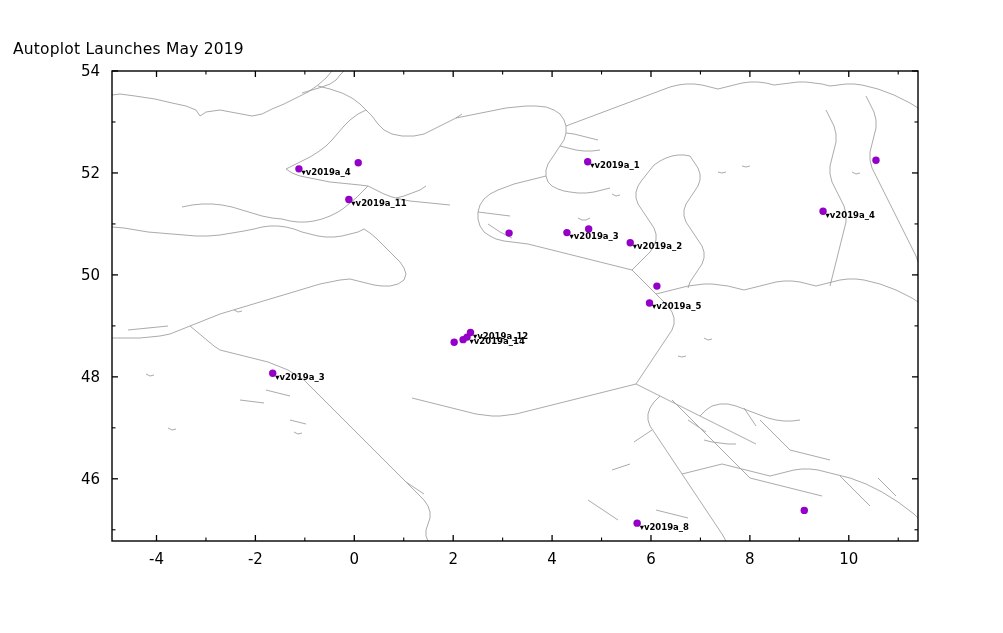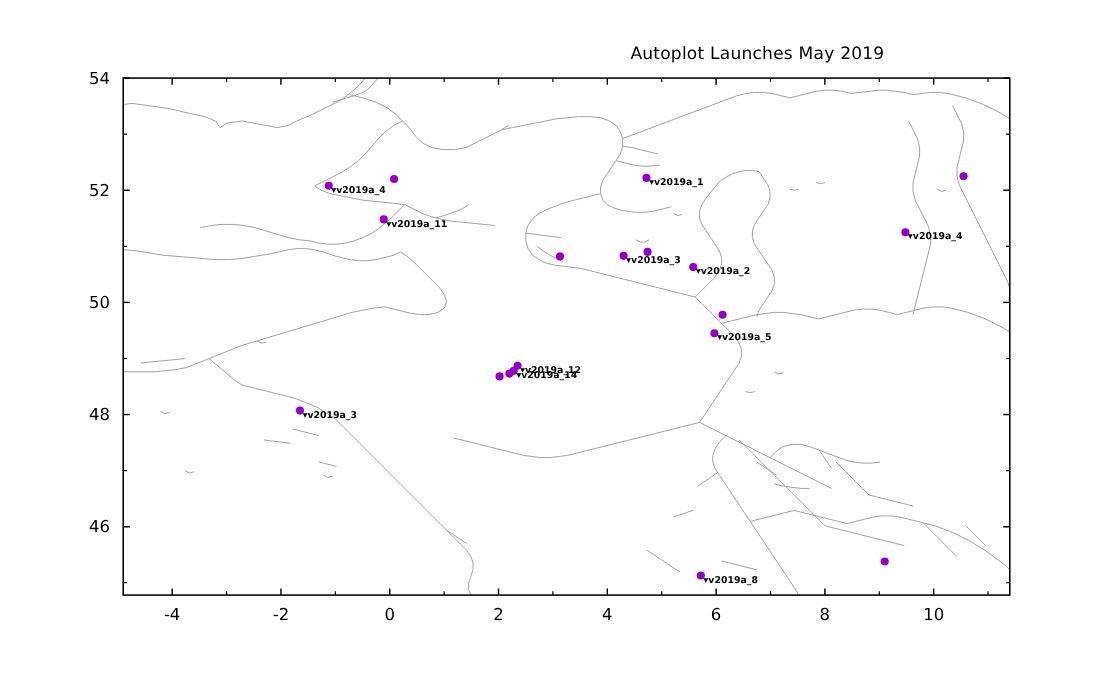--- a/index.html
+++ b/index.html
@@ -19,21 +19,21 @@
     left: 0; top: 0;
     width: 1003px;
     height: 633px;
     background: #ffffff;
   }
   #chart-title {
     position: absolute;
     left: 0;
     top: 40px;
     width: 804px;
-    text-align: right;
+    text-align: left;
     font-size: 15.5px;
     color: #000000;
     letter-spacing: 0.2px;
   }
   
   #chart-title .inner {
     display: inline-block;
     margin-left: 13px;
   }
   #plot-svg {

